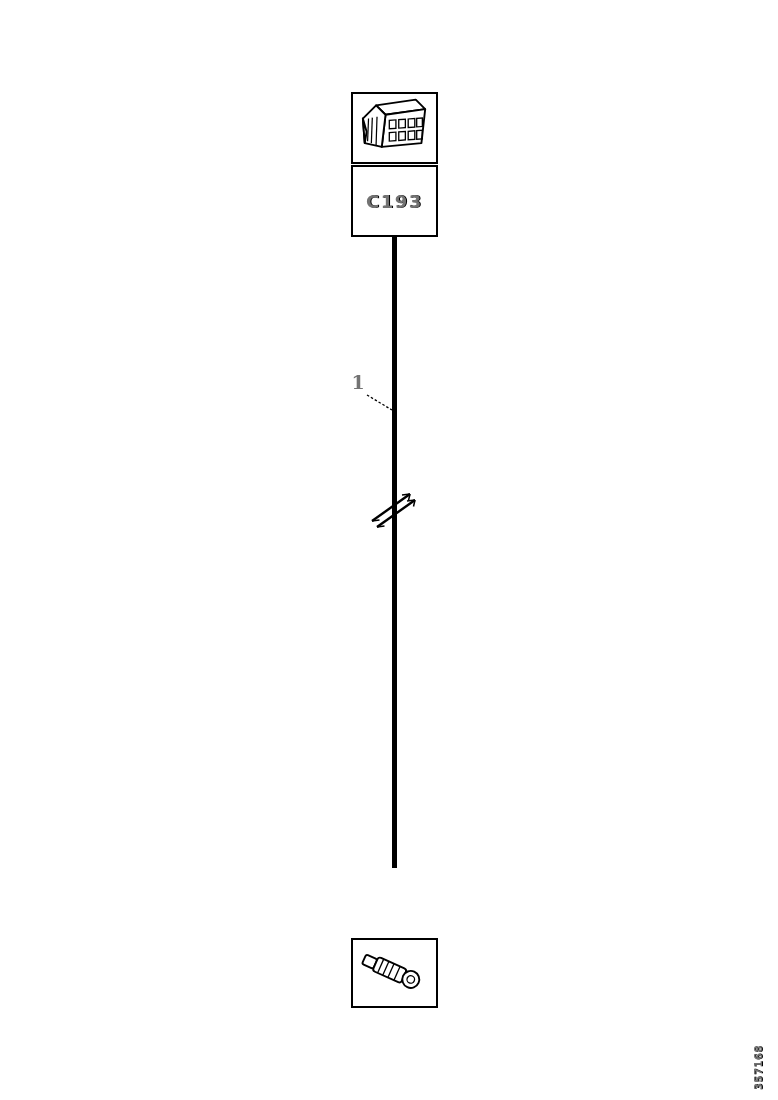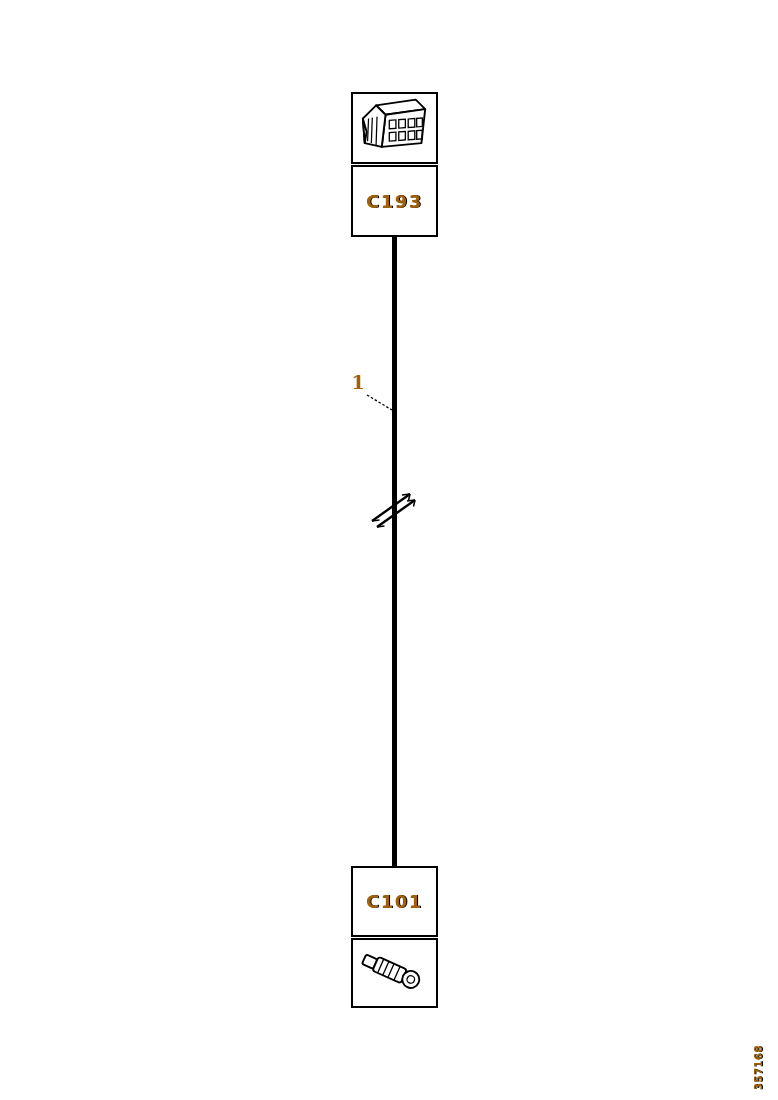--- a/index.html
+++ b/index.html
@@ -3,21 +3,21 @@
 <meta charset="utf-8">
 <style>
   html, body { margin: 0; padding: 0; background: #ffffff; }
   .canvas {
     position: relative;
     width: 778px;
     height: 1100px;
     background: #ffffff;
     overflow: hidden;
     font-family: "DejaVu Sans", sans-serif;
-    color: #a16207;
+    color: #737373;
   }
   
   .cell {
     position: absolute;
     box-sizing: border-box;
     border: 2px solid #000;
     background: #fff;
     left: 351px;
     width: 87px;
   }
@@ -143,23 +143,20 @@
 
     <g stroke="#000" fill="none">
       <line x1="372" y1="521" x2="410" y2="494" stroke-width="2.4"></line>
       <line x1="377" y1="527" x2="415" y2="500" stroke-width="2.4"></line>
       <path d="M410,494 l-8,1 M410,494 l-1.5,6.5" stroke-width="1.5"></path>
       <path d="M415,500 l-8,1 M415,500 l-1.5,6.5" stroke-width="1.5"></path>
       <path d="M372,521 l7.5,-1 M377,527 l7.5,-1" stroke-width="1.5"></path>
     </g>
   </svg>
 
-  <div class="cell label-cell-bot">
-    <div class="conn-label">C101</div>
-  </div>
 
   <div class="cell img-cell-bot">
     <svg viewBox="0 0 87 70">
       <g transform="rotate(24 43 35)" stroke="#000" fill="#ffffff" stroke-width="2" stroke-linejoin="round">
 
         <rect x="8" y="29" width="13" height="11" rx="2"></rect>
 
         <rect x="21" y="26" width="33" height="16" rx="3"></rect>
 
         <circle cx="62" cy="34" r="9"></circle>

